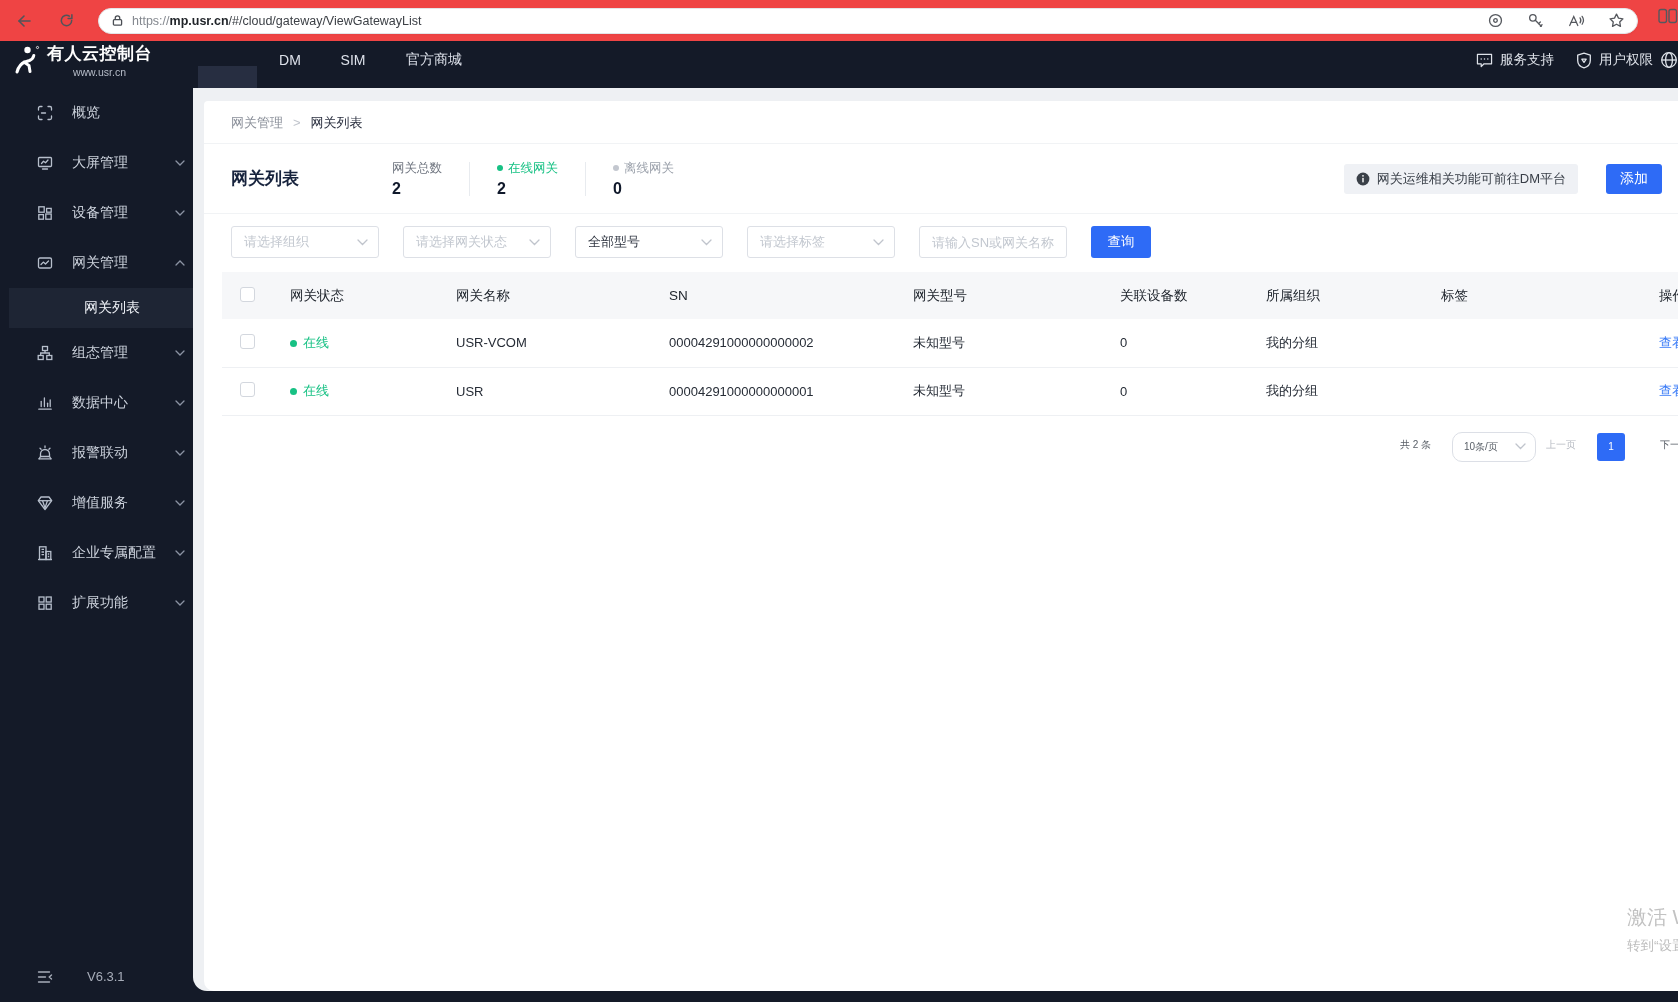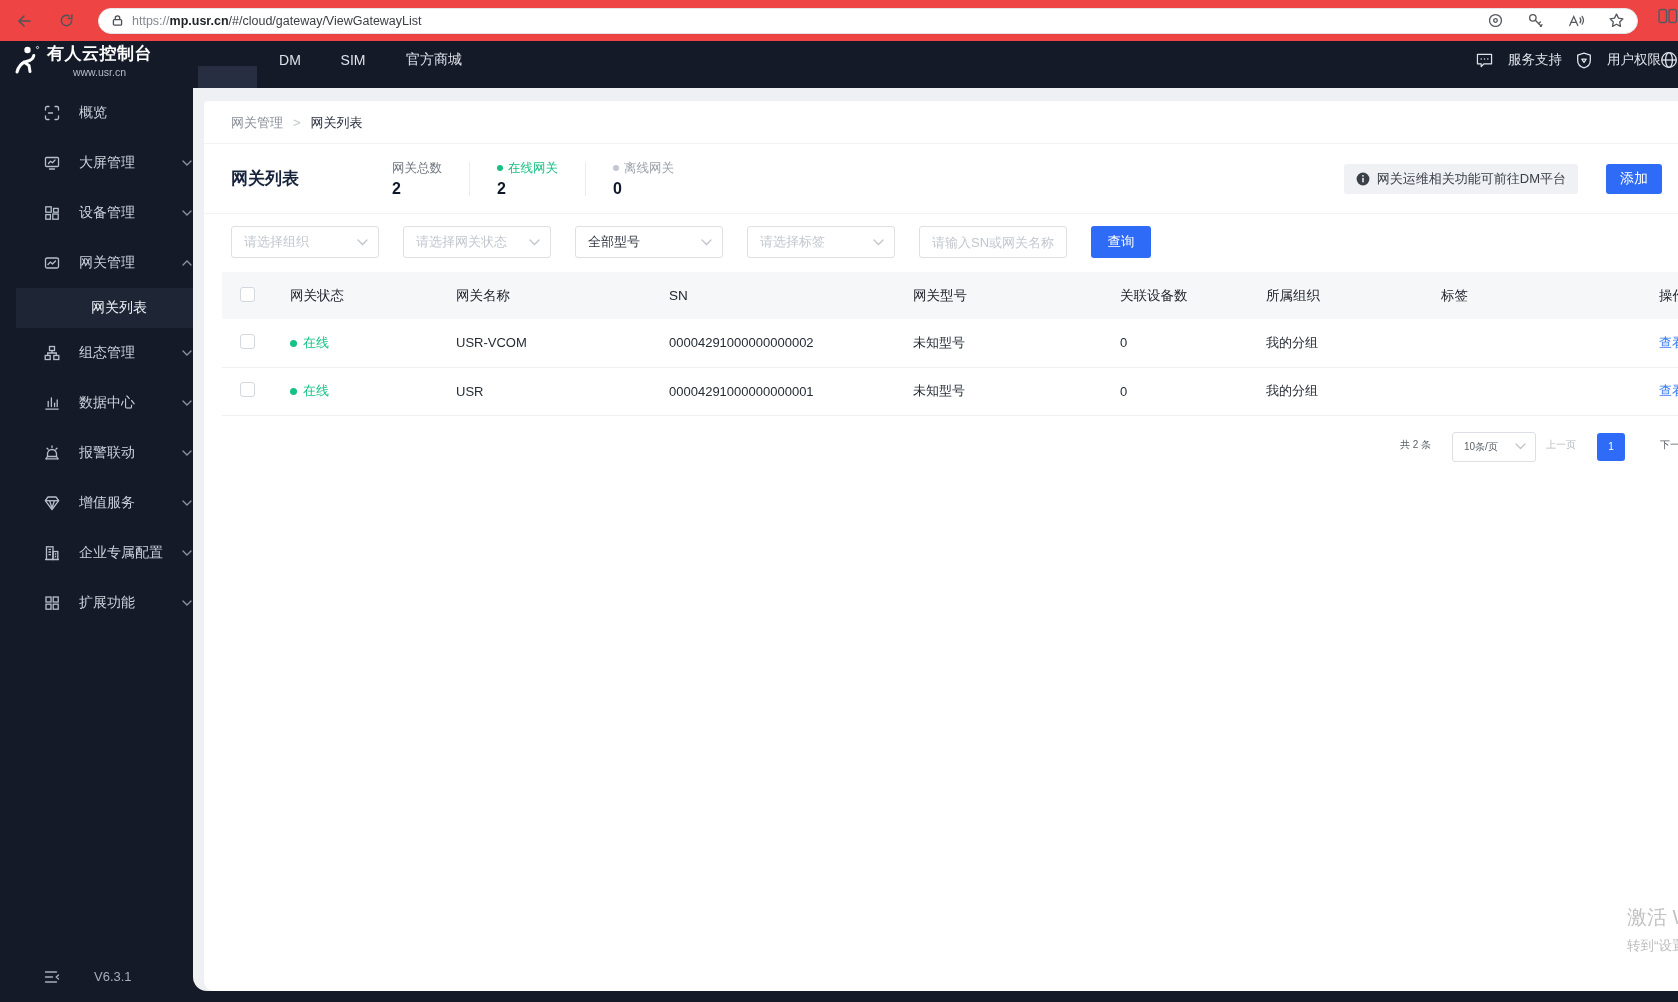--- a/index.html
+++ b/index.html
@@ -38,25 +38,25 @@
   .logo-mark { margin-left:12px; }
   .logo-text { margin-left:7px; }
   .logo-title { color:#ffffff; font-size:17px; font-weight:bold; letter-spacing:.5px; }
   .logo-sub { color:#b6bcc8; font-size:10.5px; text-align:center; margin-top:1px; }
 
   .topnav { position:absolute; left:176px; top:0; width:1502px; height:56px; }
   .tabs { position:absolute; left:22px; top:0; height:56px; display:flex; }
   .tab { height:56px; display:flex; align-items:center; justify-content:center; color:#dde1ea; font-size:14px; cursor:pointer; }
   .tab-iot { width:59px; } .tab-dm { width:66px;text-align:right; } .tab-sim { width:60px; } .tab-shop { width:102px; }
   .tab.active { background:#272e41; color:#5eead4;margin-top:34px; }
-  .nav-item { position:absolute; top:0; height:56px; display:flex; align-items:center; gap:15px; color:#dfe3ea; font-size:13.5px; cursor:pointer; }
+  .nav-item { position:absolute; top:0; height:56px; display:flex; align-items:center; gap:7px; color:#dfe3ea; font-size:13.5px; cursor:pointer; }
   .nav-support { left:1300px; } .nav-perms { left:1400px; } .nav-globe { left:1484px; }
 
   
-  .sidebar { position:absolute; left:16px; top:56px; width:226px; height:914px; }
+  .sidebar { position:absolute; left:9px; top:56px; width:226px; height:914px; }
   .side-item { height:50px; display:flex; align-items:center; cursor:pointer; color:#ccd2dc; font-size:14px; position:relative; }
   .side-item .s-icon { position:absolute; left:28px; color:#b7bfcc; }
   .side-item .s-label { position:absolute; left:63px; white-space:nowrap; }
   .side-item .s-chev { position:absolute; left:166px; color:#8b93a3; }
   .chev-up { transform:rotate(180deg); }
   .submenu-item { height:40px; background:#1e2534; color:#f0f3f8; font-size:14px; display:flex; align-items:center; padding-left:75px; cursor:pointer; }
   .sidebar-footer { position:absolute; left:0; bottom:14px; width:193px; height:20px; }
   .collapse-icon { position:absolute; left:28px; top:2px; color:#a7adb9; cursor:pointer; }
   .version { position:absolute; left:78px; top:1px; color:#a7adb9; font-size:13px; }
 
@@ -106,21 +106,21 @@
   .gw-table tbody tr { height:48px; border-bottom:1px solid #eef0f3; }
   .gw-table td { color:#262c36; }
   .cb-cell { padding-left:18px !important; }
   .checkbox { width:15px; height:15px; border:1px solid #d3d7de; border-radius:3px; background:#fff; display:inline-block; cursor:pointer; }
   .status-cell { color:#17c184 !important; }
   .status-dot { width:7px; height:7px; border-radius:50%; background:#17c184; display:inline-block; margin-right:6px; }
   .link { color:#3b7cf7; cursor:pointer; }
 
   .pager { position:relative; height:30px; margin-top:16px; font-size:10px;padding-left:13px; }
   .pg-total { position:absolute; left:1196px; top:6px; color:#5a6068; }
-  .pg-size { position:absolute; left:1248px; top:0; width:84px; height:30px; border:1px solid #dcdfe6; border-radius:3px; display:flex; align-items:center; justify-content:space-between; padding:0 9px 0 11px; color:#5a6068; cursor:pointer; background:#fff; }
+  .pg-size { position:absolute; left:1248px; top:0; width:84px; height:30px; border:1px solid #dcdfe6; border-radius:10px; display:flex; align-items:center; justify-content:space-between; padding:0 9px 0 11px; color:#5a6068; cursor:pointer; background:#fff; }
   .pg-prev { position:absolute; left:1342px; top:6px; color:#b6bac2; cursor:default; }
   .pg-page { position:absolute; left:1393px; top:1px; width:28px; height:28px; background:#2e6bf6; border-radius:3px; color:#fff; display:flex; align-items:center; justify-content:center; cursor:pointer; }
   .pg-next { position:absolute; left:1456px; top:6px; color:#555b63; cursor:pointer; white-space:nowrap; }
 
   .watermark { position:absolute; left:1627px; top:904px; color:#c2c2c2; z-index:5; pointer-events:none; }
   .wm1 { font-size:20px; white-space:nowrap; }
   .wm2 { font-size:13.5px; margin-top:6px; white-space:nowrap; color:#bdbdbd; }
 </style>
 </head>
 <body>

